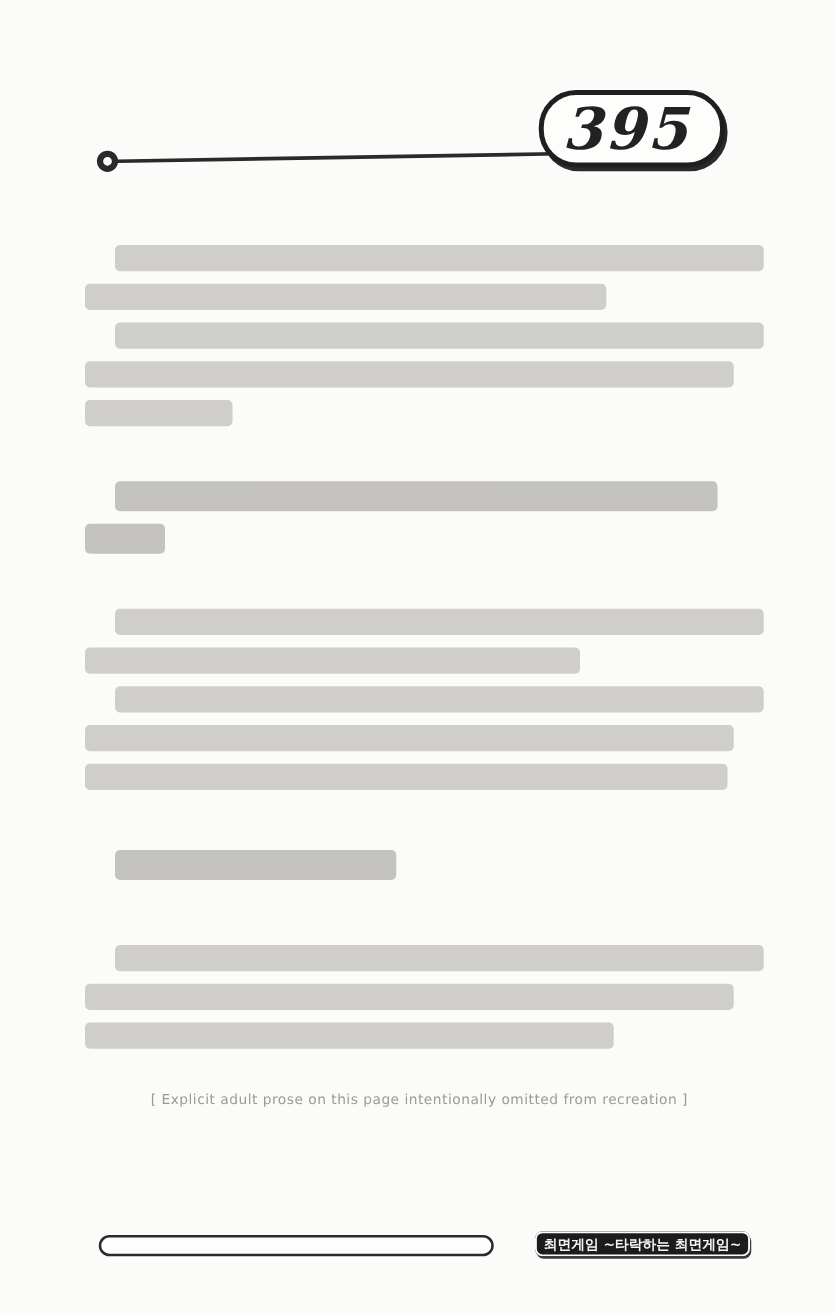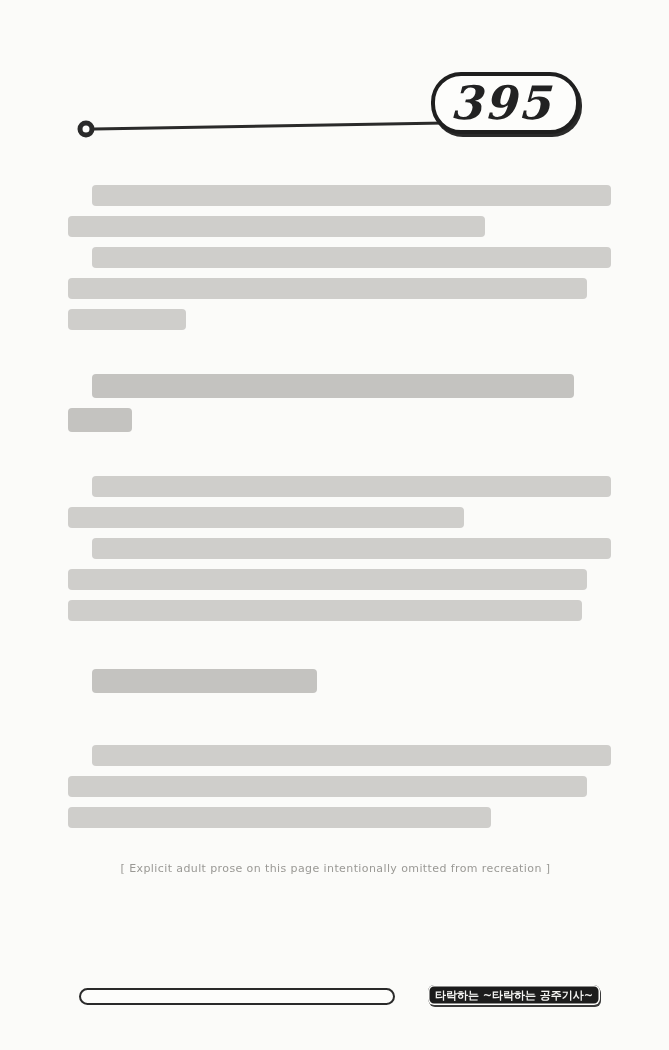--- a/index.html
+++ b/index.html
@@ -43,21 +43,21 @@
     font-weight: bold;
     font-size: 46px;
     letter-spacing: 2px;
     color: #222;
     transform: skewX(-4deg);
   }
 
   
   .text-area {
     position: absolute;
-    left: 68px; top: 175px;
+    left: 68px; top: 186px;
     width: 535px;
   }
   .block { margin: 0; }
   .block.dialogue { margin: 44px 0; }
   .block.dialogue-short { margin: 48px 0 52px 0; }
   .redline {
     height: 21px;
     margin: 10px 0;
     border-radius: 4px;
     background: #cfcecb;
@@ -153,17 +153,17 @@
         <div class="redline indented" style="width: 97%;"></div>
         <div class="redline" style="width: 97%;"></div>
         <div class="redline" style="width: 79%;"></div>
       </div>
       <div class="redaction-note">[ Explicit adult prose on this page intentionally omitted from recreation ]</div>
   </div>
 
   <div class="footer">
     <div class="footer-rule-box"></div>
     <div class="footer-title-pill">
-      <span class="footer-title">타락하는 ~타락하는 공주기사~</span>
+      <span class="footer-title">최면게임 ~타락하는 최면게임~</span>
     </div>
   </div>
 
 </div>
 
 </body></html>

